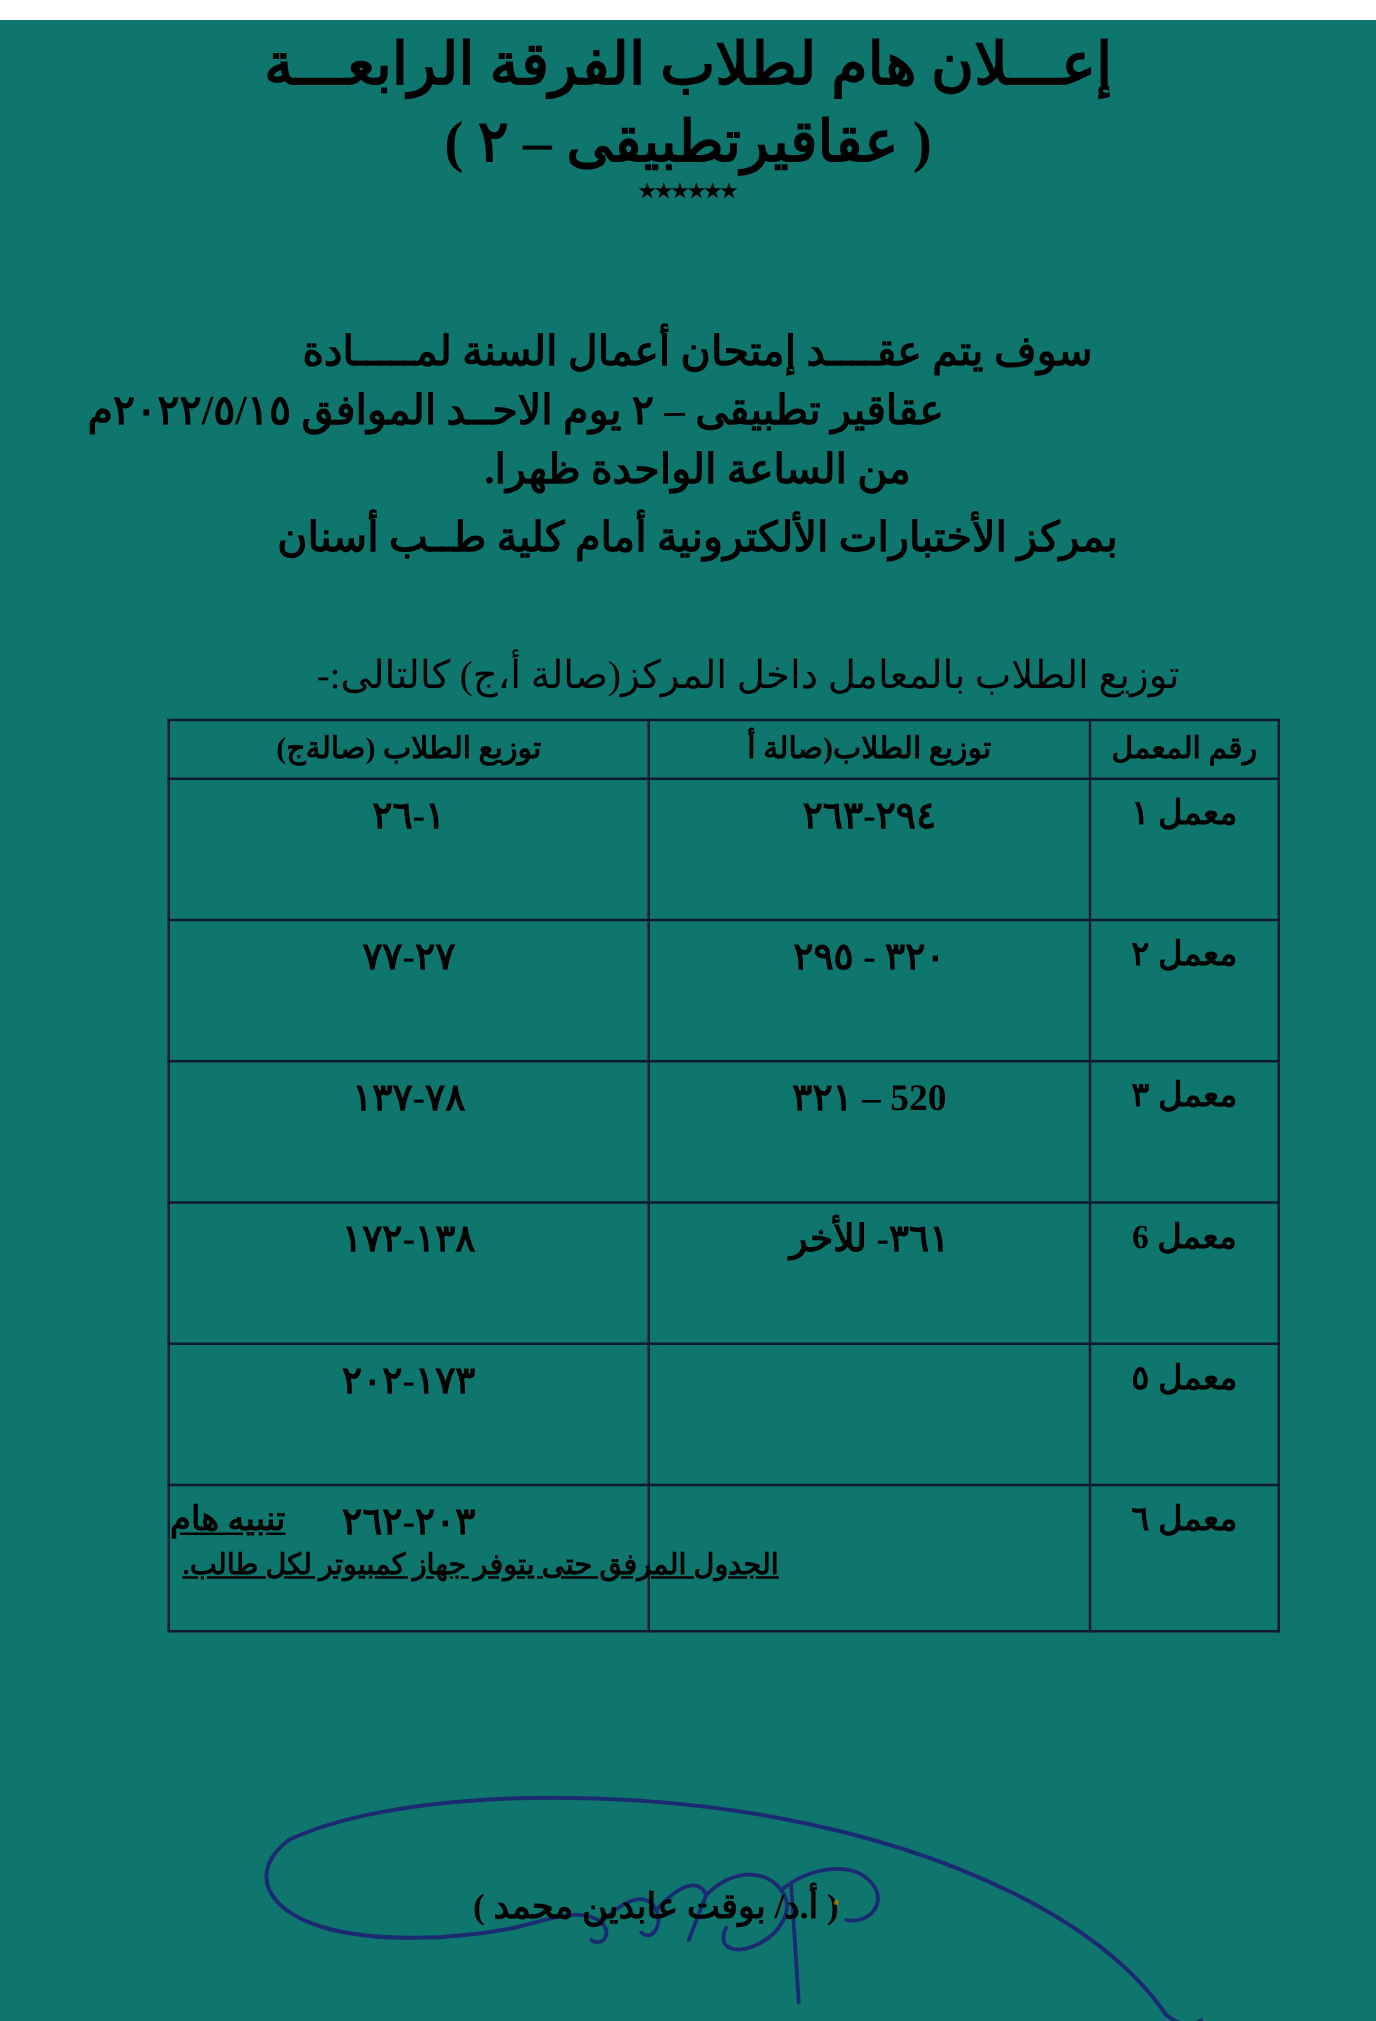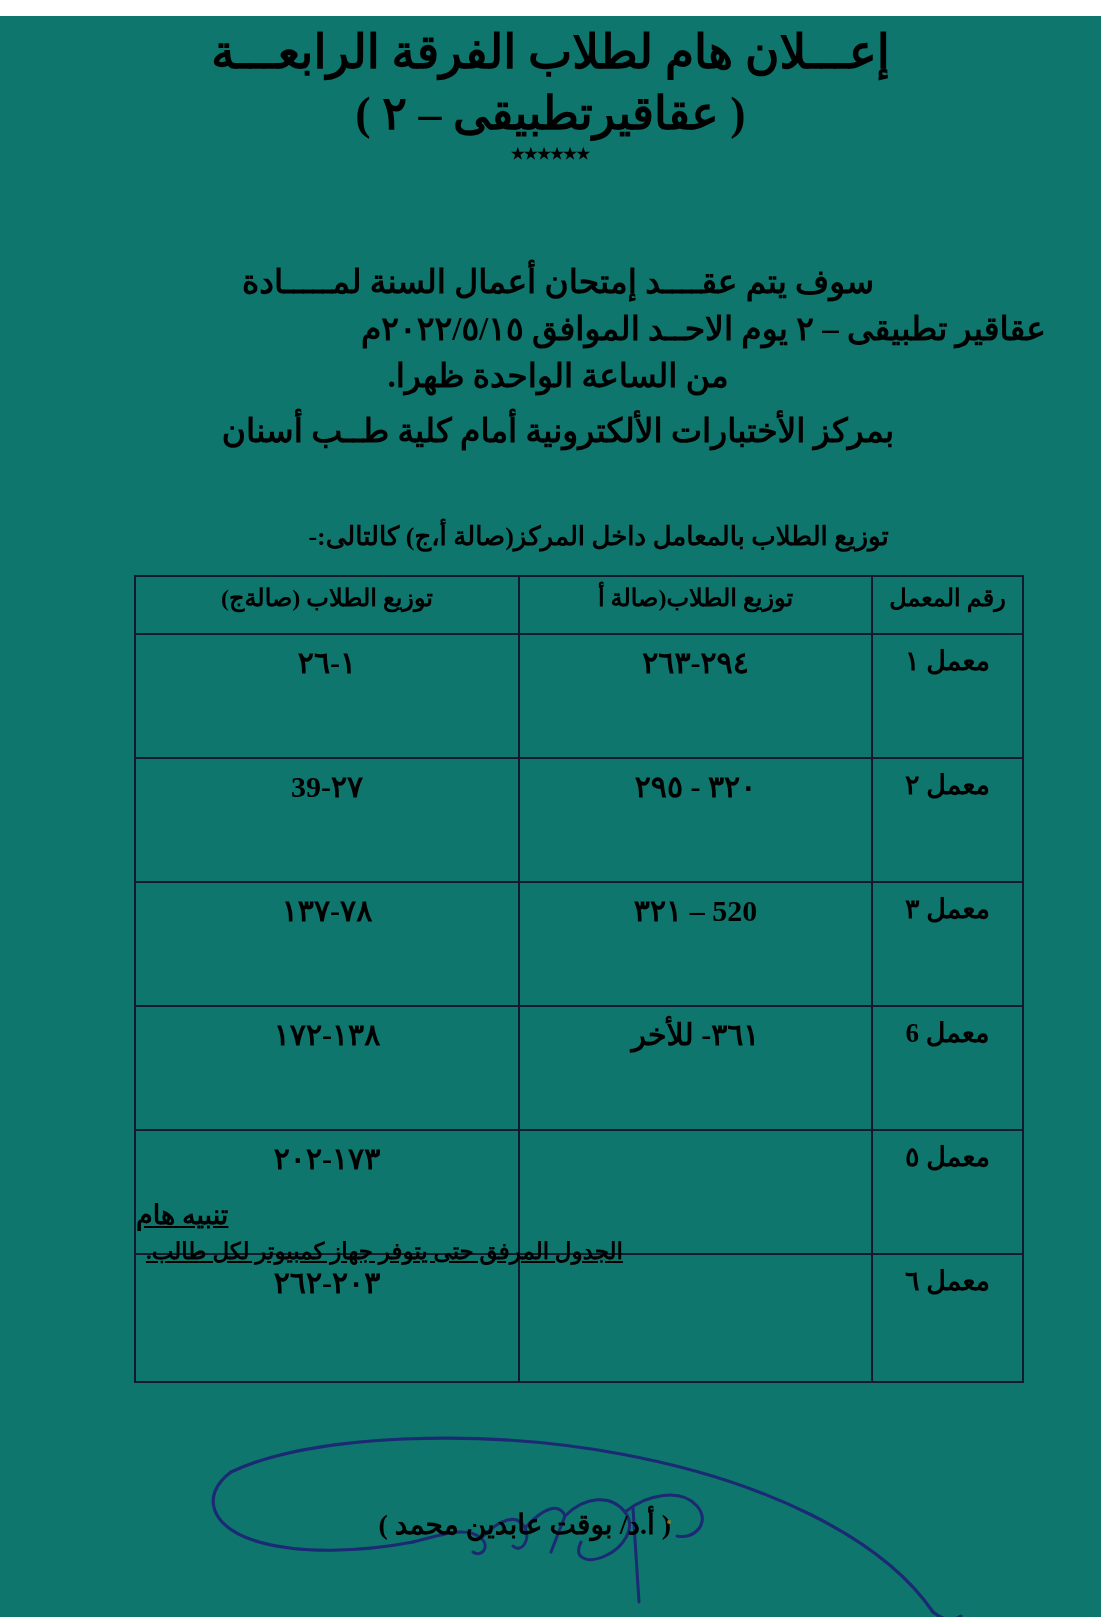--- a/index.html
+++ b/index.html
@@ -60,48 +60,48 @@
     left: 70px;
     text-align: center;
   }
   .body-line {
     font-size: 33px;
     font-weight: bold;
     line-height: 1.42;
     white-space: nowrap;
   }
   .body-line.ln1 { text-align: center; }
-  .body-line.ln2 { text-align: right; }
+  .body-line.ln2 { text-align: left; }
   .body-line.ln3 { text-align: center; }
   .body-line.ln4 { text-align: center; margin-top: 8px; }
 
   
   .table-caption {
     position: absolute;
     top: 505px;
     right: 40px;
     left: 136px;
-    font-size: 26px;
-    font-weight: bold;
+    font-size: 31px;
+    font-weight: normal;
     text-align: center;
     white-space: nowrap;
   }
 
   
   .lab-table {
     position: absolute;
     top: 559px;
     right: 77px;
     width: 888px;
     border-collapse: collapse;
     table-layout: fixed;
   }
   .lab-table td, .lab-table th {
     border: 2px solid #121a2e;
-    padding: 16px;
+    padding: 5px;
     text-align: center;
     vertical-align: top;
     font-weight: bold;
   }
   .lab-table th {
     height: 38px;
     font-size: 24px;
     padding-top: 2px;
     vertical-align: middle;
   }
@@ -220,21 +220,21 @@
     </thead>
     <tbody>
       <tr>
         <td class="cell-lab">معمل ١</td>
         <td>٢٩٤-٢٦٣</td>
         <td>١-٢٦</td>
       </tr>
       <tr>
         <td class="cell-lab">معمل ٢</td>
         <td>٣٢٠ - ٢٩٥</td>
-        <td>٢٧-39</td>
+        <td>٢٧-٧٧</td>
       </tr>
       <tr>
         <td class="cell-lab">معمل ٣</td>
         <td>520 – ٣٢١</td>
         <td>٧٨-١٣٧</td>
       </tr>
       <tr>
         <td class="cell-lab">معمل 6</td>
         <td>٣٦١- للأخر</td>
         <td>١٣٨-١٧٢</td>

